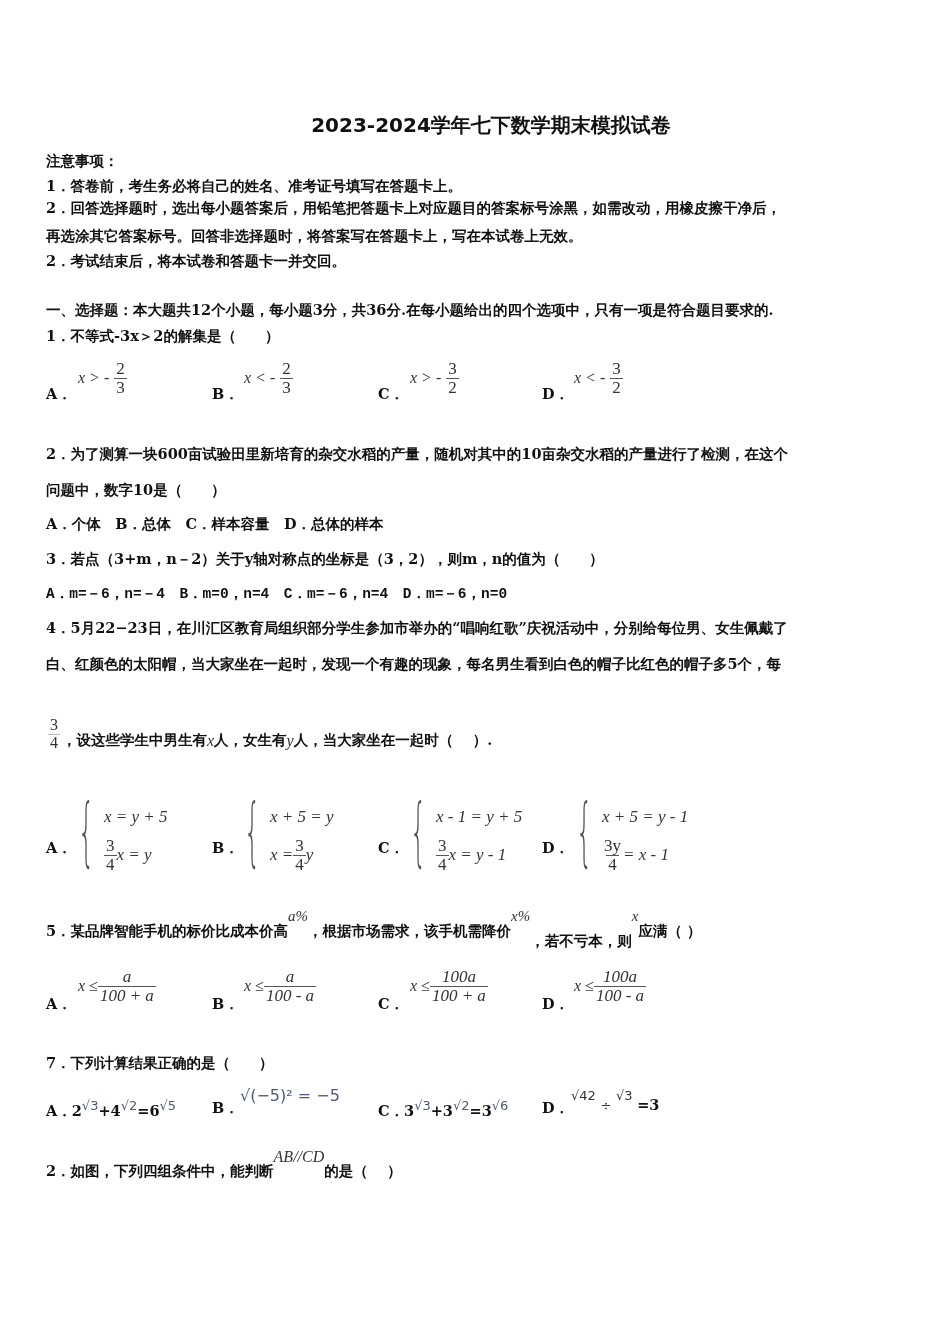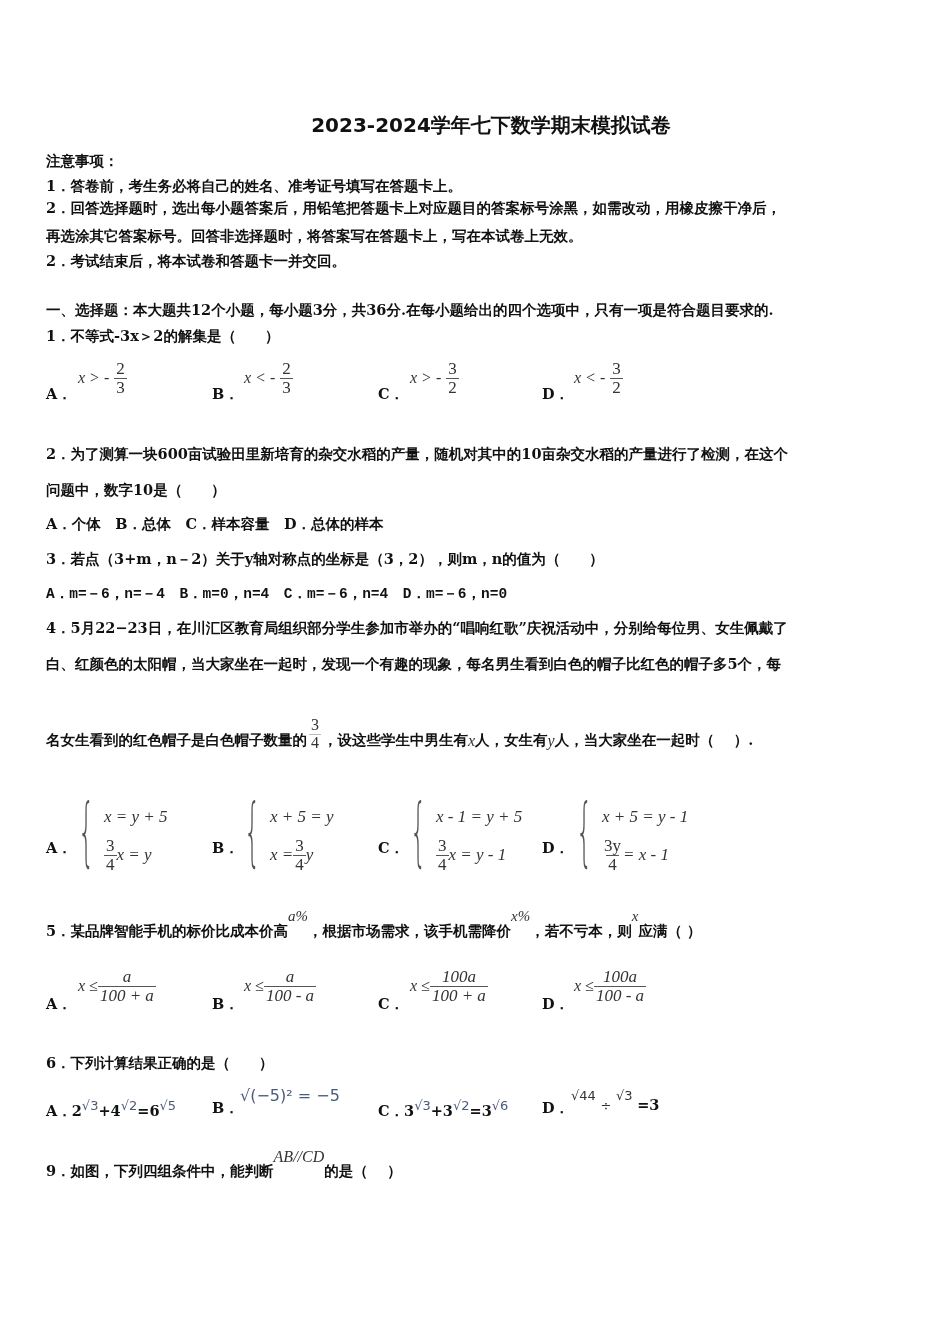--- a/index.html
+++ b/index.html
@@ -91,21 +91,20 @@
 <div class="abs line" style="top:445px;">2．为了测算一块600亩试验田里新培育的杂交水稻的产量，随机对其中的10亩杂交水稻的产量进行了检测，在这个</div>
 <div class="abs line" style="top:481px;">问题中，数字10是（　　）</div>
 <div class="abs line" style="top:515px;">A．个体　B．总体　C．样本容量　D．总体的样本</div>
 
 <div class="abs line" style="top:550px;">3．若点（3+m，n－2）关于y轴对称点的坐标是（3，2），则m，n的值为（　　）</div>
 <div class="abs line" style="top:584px;font-family:Liberation Mono, monospace;">A．m=－6，n=－4　B．m=0，n=4　C．m=－6，n=4　D．m=－6，n=0</div>
 
 <div class="abs line" style="top:619px;">4．5月22−23日，在川汇区教育局组织部分学生参加市举办的“唱响红歌”庆祝活动中，分别给每位男、女生佩戴了</div>
 <div class="abs line" style="top:655px;">白、红颜色的太阳帽，当大家坐在一起时，发现一个有趣的现象，每名男生看到白色的帽子比红色的帽子多5个，每</div>
 <div class="abs line" style="top:717px; display:flex; align-items:flex-end;">
-  <span style="padding-bottom:2px;">名女生看到的红色帽子是白色帽子数量的</span>
   <span class="frac" style="font-size:16px; margin:0 2px;">
       <span class="num">3</span>
       <span class="den" style="border-top-color:#bbb;">4</span>
     </span>
   <span style="padding-bottom:2px;">，设这些学生中男生有</span>
   <span class="math" style="font-size:16px; padding-bottom:2px;">x</span>
   <span style="padding-bottom:2px;">人，女生有</span>
   <span class="math" style="font-size:16px; padding-bottom:2px;">y</span>
   <span style="padding-bottom:2px;">人，当大家坐在一起时（　 ）.</span>
 </div>
@@ -183,21 +182,21 @@
         </div>
     </div>
   </div>
 </div>
 
 <div class="abs line" style="top:908px; display:flex; align-items:flex-start;">
   <span style="margin-top:14px;">5．某品牌智能手机的标价比成本价高</span>
   <span class="sup math" style="margin-top:0;">a%</span>
   <span style="margin-top:14px;">，根据市场需求，该手机需降价</span>
   <span class="sup math" style="margin-top:0;">x%</span>
-  <span style="margin-top:14px;">，若不亏本，则</span>
+  <span style="margin-top:24px;">，若不亏本，则</span>
   <span class="sup math" style="margin-top:0;">x</span>
   <span style="margin-top:14px;">应满（ ）</span>
 </div>
 
 <div class="abs" style="top:968px; left:46px; width:700px; height:50px;">
   <div class="abs" style="left:0; top:26px;"><span class="opt-label">A．</span></div>
   <div class="abs" style="left:32px; top:0;">
     <span class="math" style="font-size:16px; vertical-align:middle;">x ≤</span><span class="frac math">
         <span class="num">a</span>
         <span class="den">100 + a</span>
@@ -219,44 +218,44 @@
   </div>
   <div class="abs" style="left:496px; top:26px;"><span class="opt-label">D．</span></div>
   <div class="abs" style="left:528px; top:0;">
     <span class="math" style="font-size:16px; vertical-align:middle;">x ≤</span><span class="frac math">
         <span class="num">100a</span>
         <span class="den">100 - a</span>
       </span>
   </div>
 </div>
 
-<div class="abs line" style="top:1054px;">6．下列计算结果正确的是（　　）</div>
+<div class="abs line" style="top:1054px;">7．下列计算结果正确的是（　　）</div>
 <div class="abs" style="top:1084px; left:46px; width:700px; height:40px;">
 
   <div class="abs" style="left:0; top:14px; font-weight:bold; font-size:14.5px;">
     <span>A．</span><span>2</span><sup class="sqrt blue">√3</sup><span>+4</span><sup class="sqrt blue">√2</sup><span>=6</span><sup class="sqrt blue">√5</sup>
   </div>
 
   <div class="abs" style="left:166px; top:14px;">
     <span class="opt-label">B．</span>
   </div>
   <div class="abs sqrt blue" style="left:194px; top:2px; font-size:16px;">√(−5)² = −5</div>
 
   <div class="abs" style="left:332px; top:14px; font-weight:bold; font-size:14.5px;">
     <span>C．</span><span>3</span><sup class="sqrt blue">√3</sup><span>+3</span><sup class="sqrt blue">√2</sup><span>=3</span><sup class="sqrt blue">√6</sup>
   </div>
 
   <div class="abs" style="left:496px; top:14px;">
     <span class="opt-label">D．</span>
   </div>
   <div class="abs" style="left:525px; top:2px; font-size:14.5px;">
-    <span class="sqrt">√44</span>
+    <span class="sqrt">√42</span>
     <span class="sqrt" style="position:relative; top:10px;">÷</span>
     <span class="sqrt">√3</span>
     <span style="font-weight:bold; position:relative; top:10px;">=3</span>
   </div>
 </div>
 
 <div class="abs line" style="top:1150px; display:flex; align-items:flex-start;">
-  <span style="margin-top:12px;">9．如图，下列四组条件中，能判断</span>
+  <span style="margin-top:12px;">2．如图，下列四组条件中，能判断</span>
   <span class="math" style="font-size:16px; margin-top:-2px;">AB//CD</span>
   <span style="margin-top:12px;">的是（　 ）</span>
 </div>
 
 </body></html>

